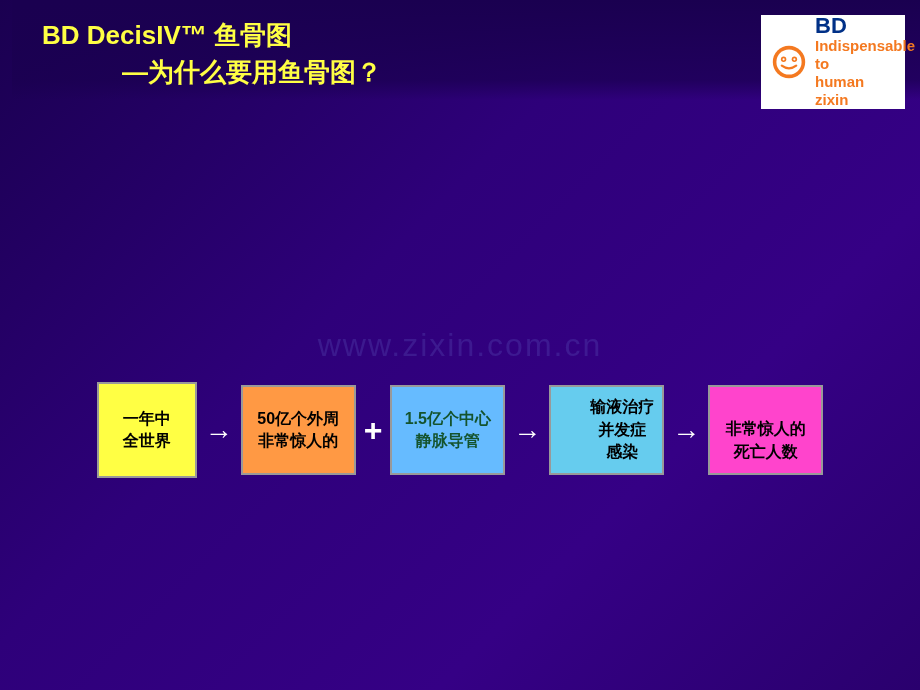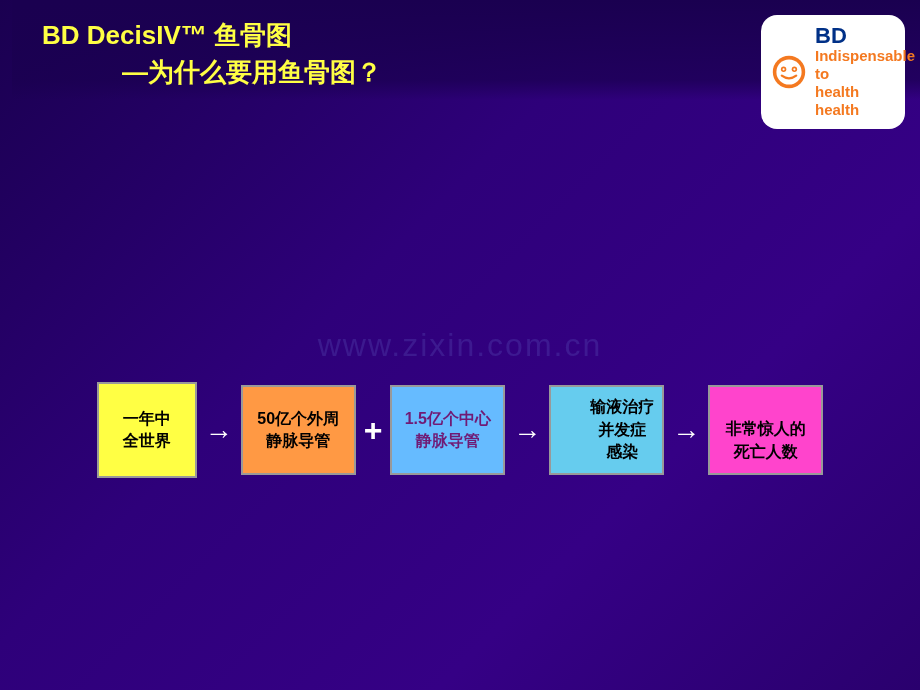--- a/index.html
+++ b/index.html
@@ -46,22 +46,22 @@
     }
 
     
     .bd-logo-container {
       position: absolute;
       top: 15px;
       right: 15px;
       display: flex;
       align-items: center;
       background: white;
-      padding: 10px 10px;
-      border-radius: 16px;
+      padding: 0 10px;
+      border-radius: 0;
       gap: 8px;
     }
 
     .bd-logo-icon {
       width: 36px;
       height: 36px;
     }
 
     .bd-logo-text {
       display: flex;
@@ -136,21 +136,21 @@
     .box-orange {
       background: #ff9944;
       color: #000;
       width: 115px;
       height: 90px;
       border-color: #999;
     }
 
     .box-blue-light {
       background: #66bbff;
-      color: #701a75;
+      color: #14532d;
       width: 115px;
       height: 90px;
       border-color: #999;
     }
 
     .box-cyan {
       background: #66ccee;
       color: #000;
       width: 115px;
       height: 90px;
@@ -201,39 +201,39 @@
       <circle cx="14" cy="17" r="3" fill="#f47920"></circle>
       <circle cx="26" cy="17" r="3" fill="#f47920"></circle>
       <path d="M12 24 Q20 30 28 24" stroke="#f47920" stroke-width="2.5" fill="none" stroke-linecap="round"></path>
       <circle cx="14" cy="17" r="1.2" fill="white"></circle>
       <circle cx="26" cy="17" r="1.2" fill="white"></circle>
     </svg>
     <div class="bd-logo-text">
       <span class="bd-brand-name">BD</span>
       <span class="bd-tagline">
         <span>Indispensable to</span><br>
-        <span>health health</span>
+        <span>human zixin</span>
       </span>
     </div>
   </div>
 
   <div class="watermark">www.zixin.com.cn</div>
 
   <div class="flow-container">
 
     <div class="flow-box box-yellow">
       <span style="white-space:pre-line;">一年中
 全世界</span>
     </div>
 
     <div class="arrow">→</div>
 
     <div class="flow-box box-orange">
       <span style="white-space:pre-line;">50亿个外周
-静脉导管</span>
+非常惊人的</span>
     </div>
 
     <div class="plus-sign">+</div>
 
     <div class="flow-box box-blue-light">
       <span style="white-space:pre-line;">1.5亿个中心
 静脉导管</span>
     </div>
 
     <div class="arrow">→</div>

